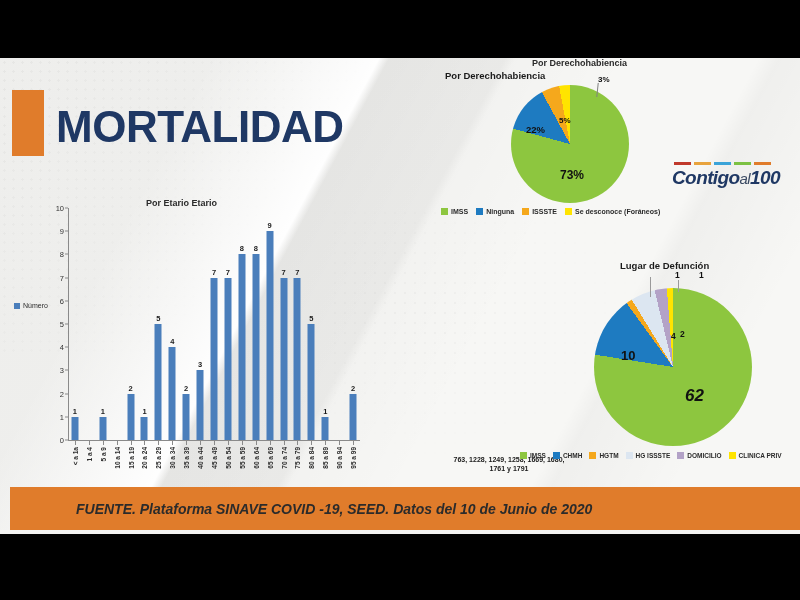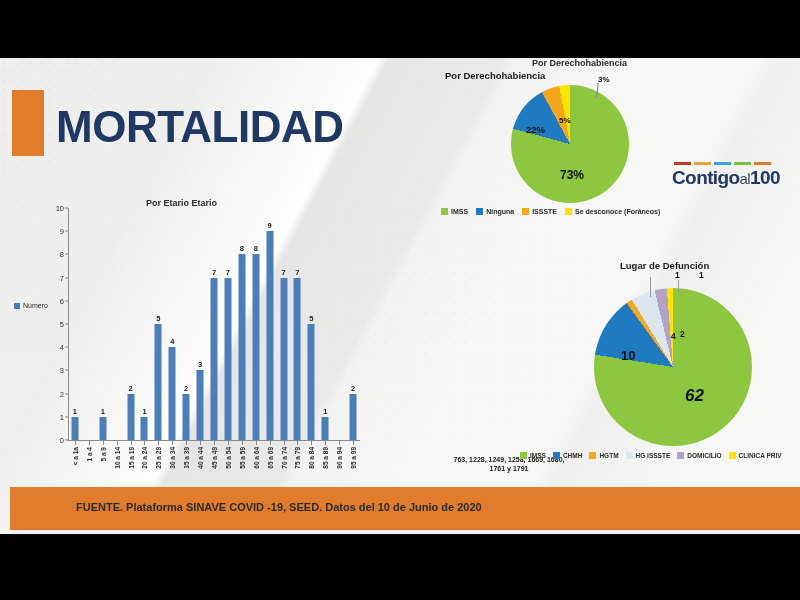--- a/index.html
+++ b/index.html
@@ -50,21 +50,21 @@
     background:#e07c2b;
   }
   #page-title {
     position:absolute; left:56px; top:44px;
     font-size:44px; font-weight:bold; letter-spacing:-0.5px;
     color:#1f3864;
     font-family:"Liberation Sans", sans-serif;
   }
 
   
-  #logo { position:absolute; left:672px; top:104px; width:118px; height:36px; }
+  #logo { position:absolute; left:672px; top:104px; width:118px; height:36px;font-style:italic; }
   #logo .bars { display:flex; gap:3px; margin-left:2px; }
   #logo .bars i { display:block; height:3px; width:17px; }
   #logo .word {
     margin-top:3px; font-size:19px; font-weight:bold; color:#1f3864;
     letter-spacing:-0.6px; line-height:20px; white-space:nowrap;
   }
   #logo .word .thin { font-weight:normal; font-size:15px; color:#3b4a63; }
 
   
   #barchart { position:absolute; left:6px; top:140px; width:440px; height:330px; }
@@ -162,21 +162,21 @@
   #pie2-legend .sw { width:7px; height:7px; display:block; }
   #pie2-legend .lbl { font-size:6.5px; color:#2b2b2b; font-weight:600; white-space:nowrap; }
 
   
   #footer {
     position:absolute; left:10px; top:429px; width:790px; height:43px;
     background:#e07c2b;
   }
   #footer-text {
     position:absolute; left:66px; top:14px;
-    font-size:11px; color:#2b2b2b; font-weight:600;
+    font-size:14px; color:#2b2b2b; font-weight:600;font-style:italic;
   }
   #footer-white { position:absolute; left:0; top:472px; width:800px; height:4px; background:#f4f4f2; }
 </style>
 </head>
 <body>
 
 <div id="stage">
 
   <div id="slide">
     <div class="tex1"></div>

